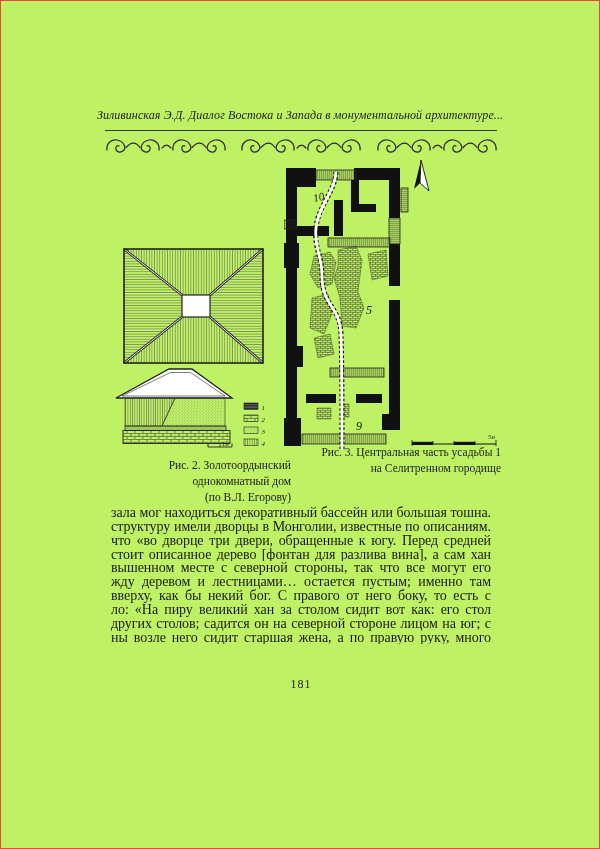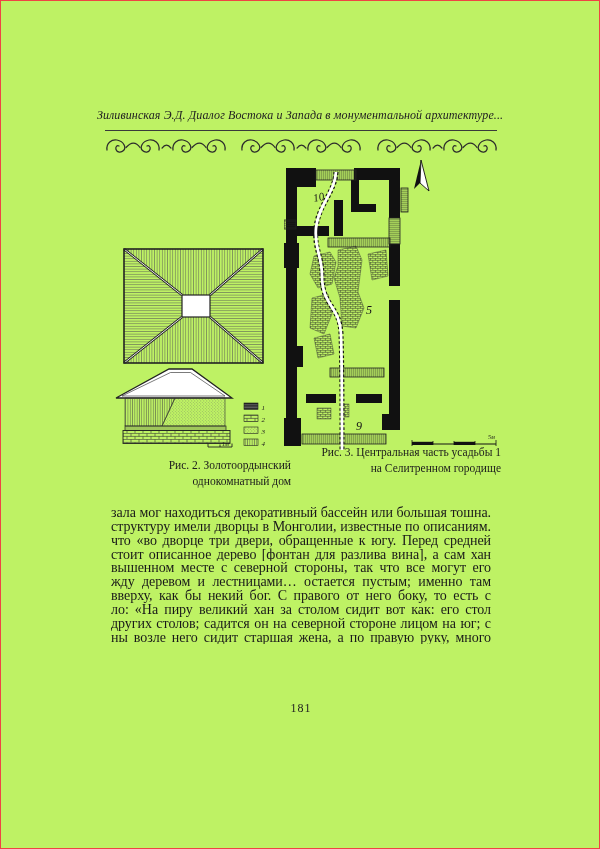--- a/index.html
+++ b/index.html
@@ -28,21 +28,21 @@
   .cap3{top:443px;left:283px;width:217px;}
   .body-text{
     position:absolute;top:505px;left:110px;width:380px;
     font-size:14px;letter-spacing:-0.05px;color:#191919;
   }
   .bline{
     text-align:justify;text-align-last:justify;-moz-text-align-last:justify;
     height:13.85px;line-height:13.85px;overflow:hidden;
   }
   .page-number{
-    position:absolute;top:700px;left:110px;width:380px;
+    position:absolute;top:676px;left:110px;width:380px;
     text-align:center;font-size:12px;letter-spacing:1px;color:#222;
   }
   svg{display:block;}
 </style>
 </head>
 <body>
 
 <div class="page">
 
   <div class="running-header">Зиливинская Э.Д. Диалог Востока и Запада в монументальной архитектуре...</div>
@@ -210,20 +210,21 @@
       <rect x="128" y="283.8" width="21" height="3.2" fill="#111"></rect>
       <rect x="170" y="283.8" width="21" height="3.2" fill="#111"></rect>
       <path d="M128,288 v-6 M149,287 v-4 M170,287 v-4 M191,287 v-4 M212,288 v-6" stroke="#111" stroke-width="0.8" fill="none"></path>
       <text x="204" y="281" font-size="6" font-style="italic" fill="#1c1c1c">5м</text>
     </g>
   </svg>
 
   <div class="caption cap2">
     <div>Рис. 2. Золотоордынский</div>
     <div>однокомнатный дом</div>
+    <div>(по В.Л. Егорову)</div>
   </div>
   <div class="caption cap3">
     <div>Рис. 3. Центральная часть усадьбы 1</div>
     <div>на Селитренном городище</div>
   </div>
 
   <div class="body-text">
     <div class="bline">зала мог находиться декоративный бассейн или большая тошна. Такую же</div>
     <div class="bline">структуру имели дворцы в Монголии, известные по описаниям. Описание</div>
     <div class="bline">что «во дворце три двери, обращенные к югу. Перед средней дверью внутри</div>

